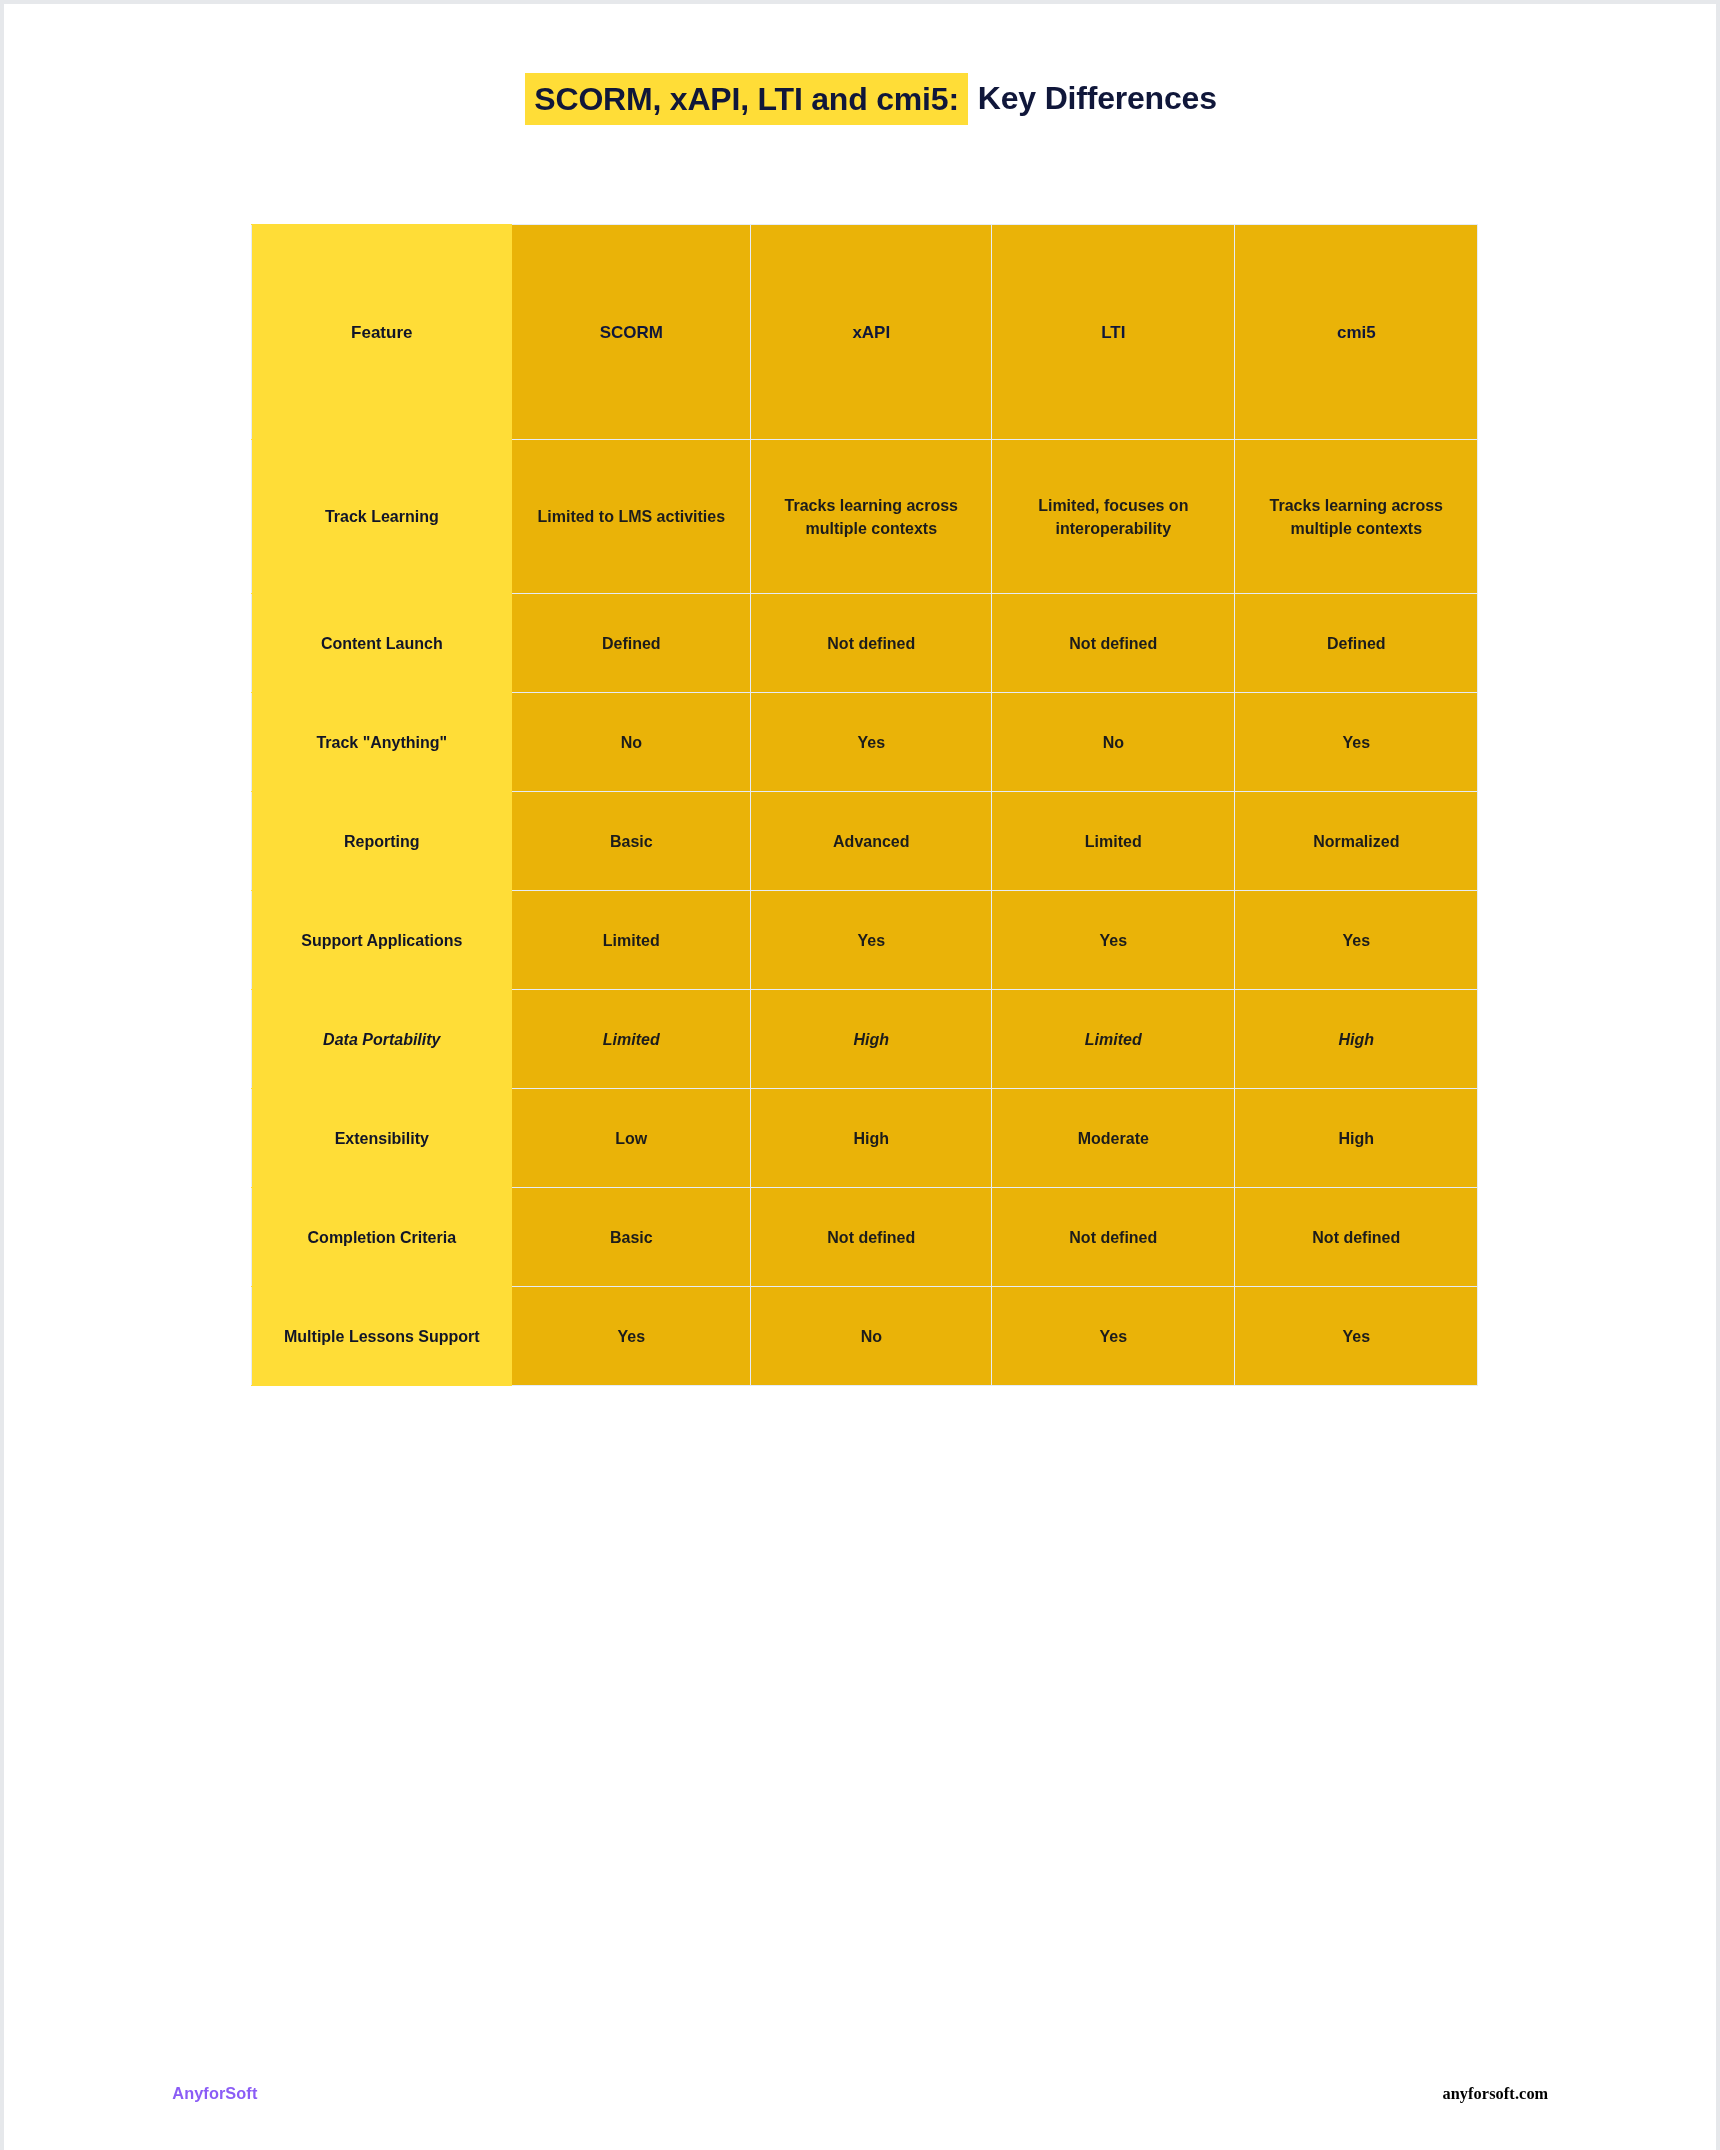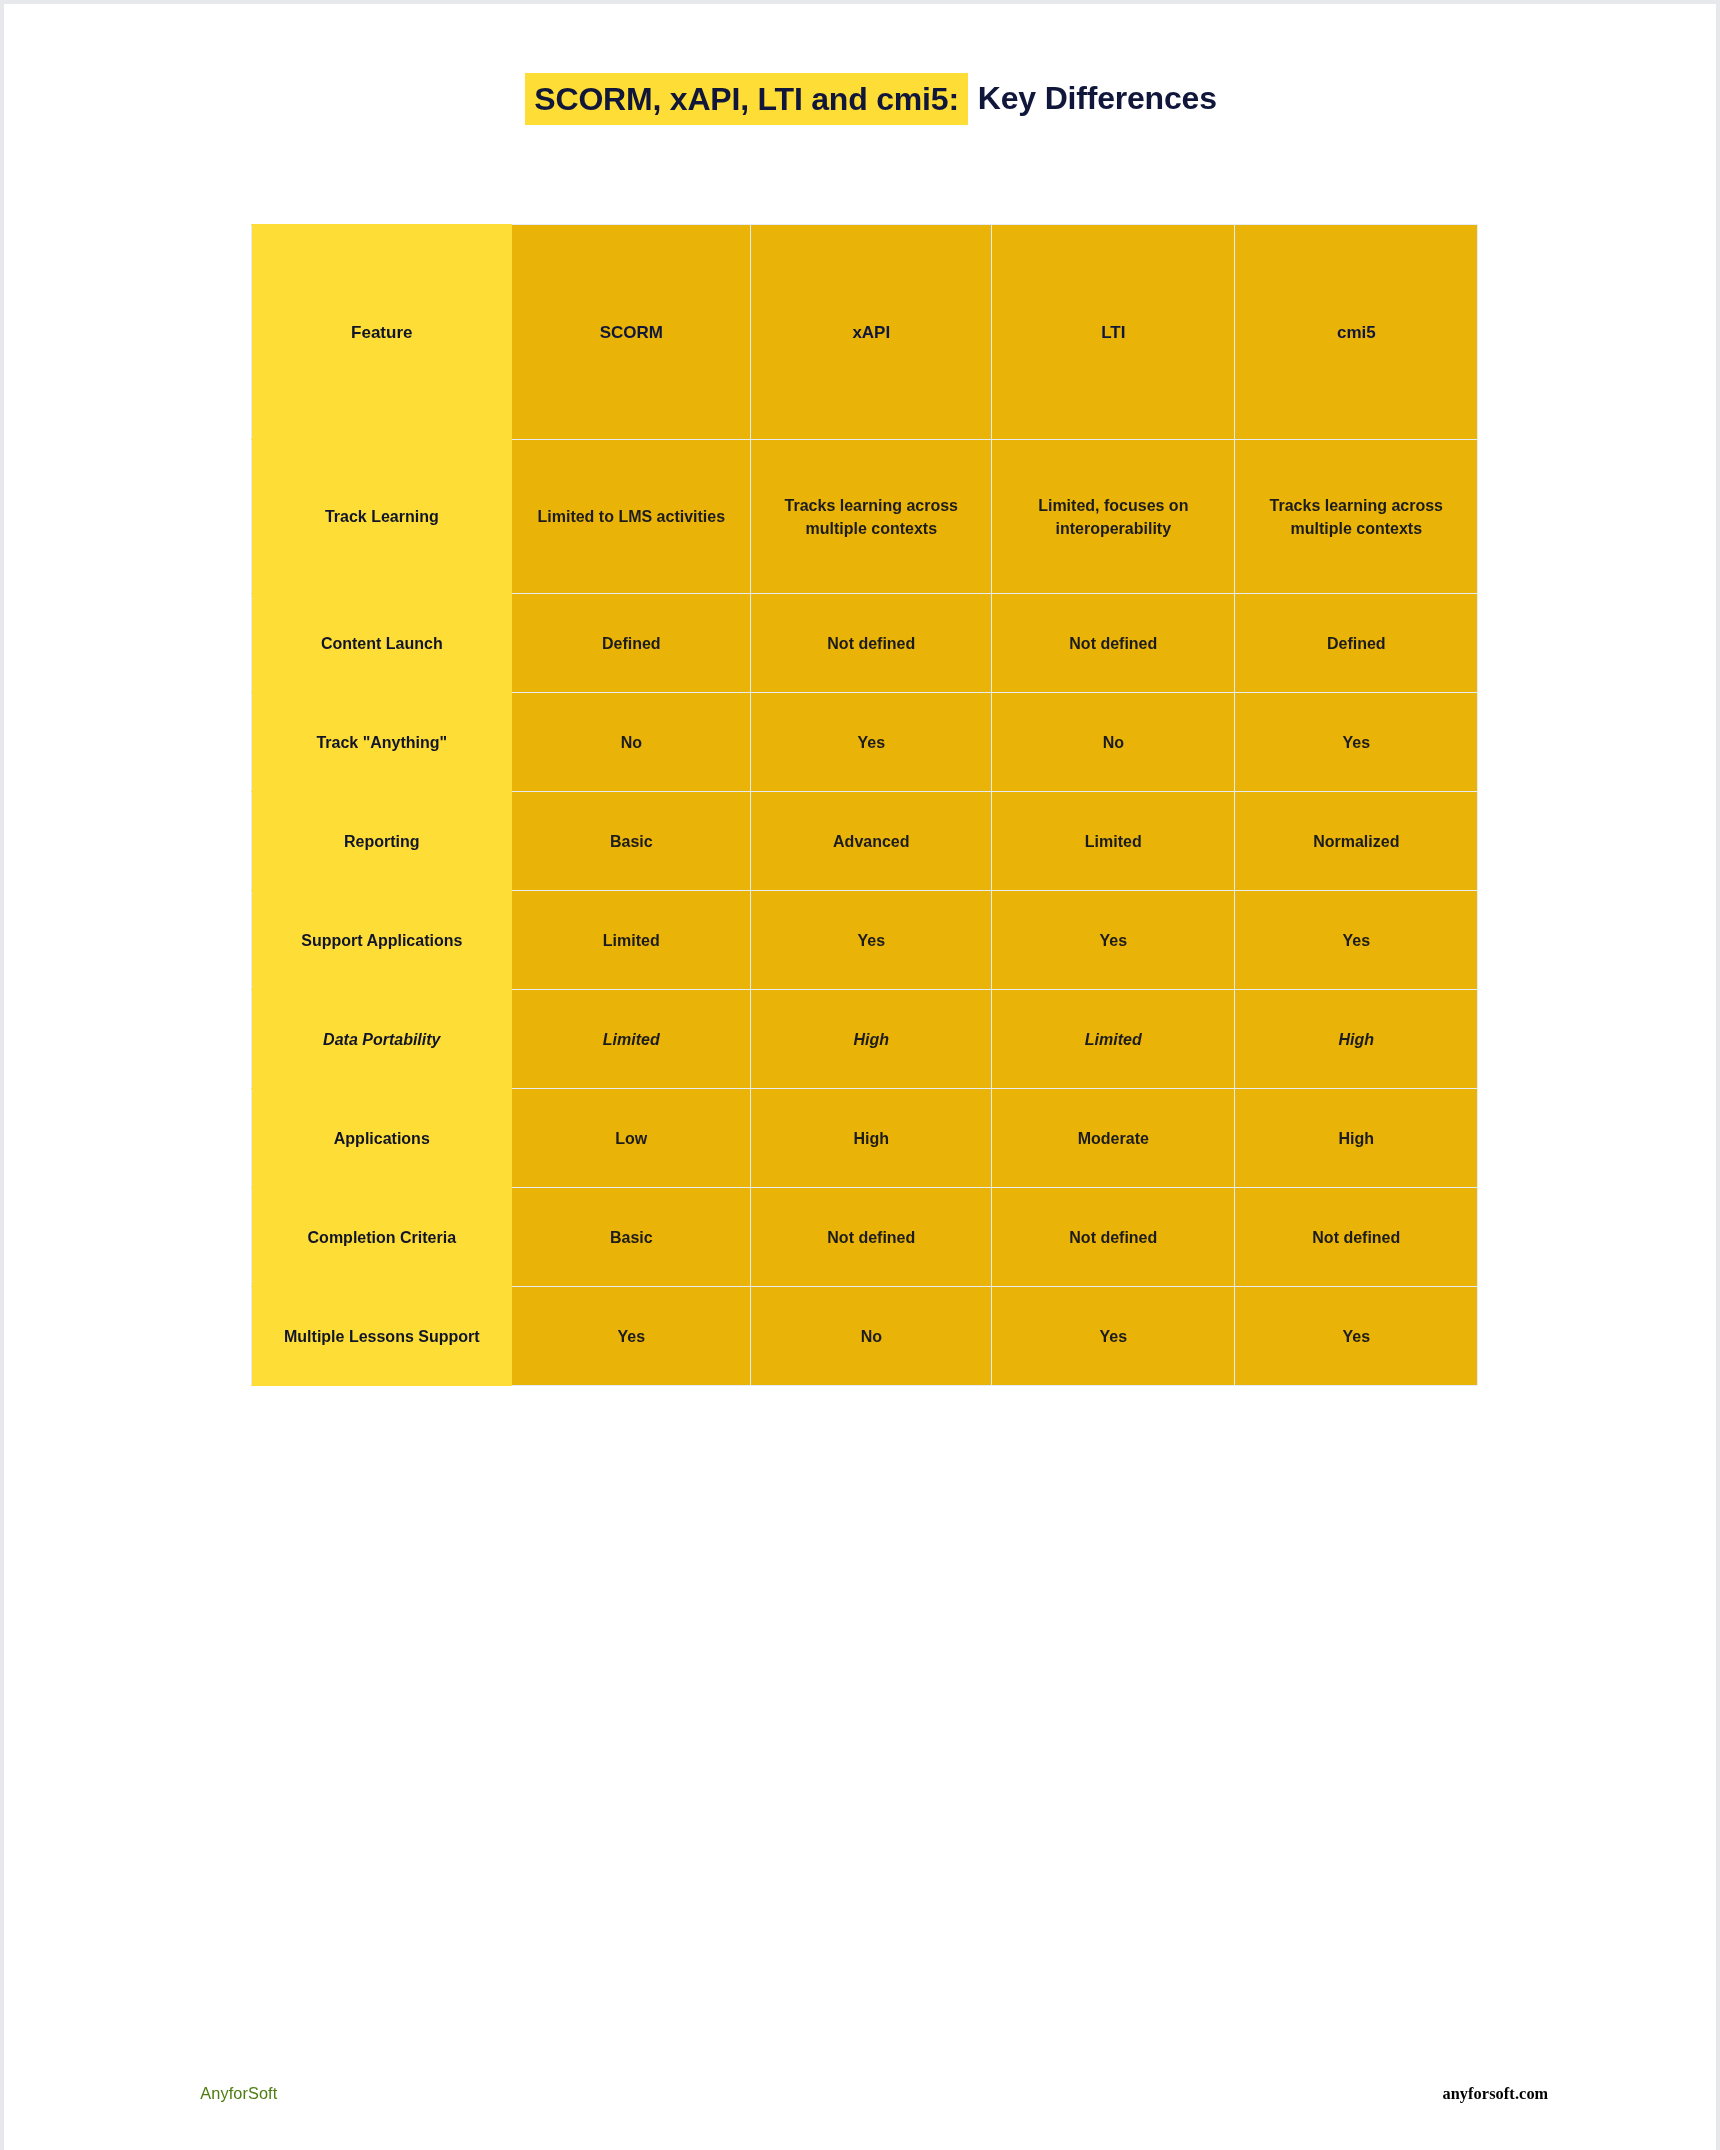--- a/index.html
+++ b/index.html
@@ -107,24 +107,23 @@
   tr.r7   td { height: 98px; }
   tr.r8   td { height: 98px; }
   tr.r9   td { height: 98px; }
 
   
   .footer-left {
     position: absolute;
     left: 168px;
     top: 2080px;
     font-size: 16.3px;
-    font-weight: 400;
-    color: #4d7c0f;
+    font-weight: 700;
+    color: #8b5cf6;
     letter-spacing: 0.1px;
-    margin-left: 28px;
   }
   .footer-right {
     position: absolute;
     right: 168px;
     top: 2080px;
     font-size: 16.3px;
     font-weight: 700;
     color: #000000;
     letter-spacing: 0.1px;
     font-family: Liberation Serif, serif;
@@ -199,21 +198,21 @@
 
       <tr class="r6">
         <td class="feat">Data Portability</td>
         <td>Limited</td>
         <td>High</td>
         <td>Limited</td>
         <td>High</td>
       </tr>
 
       <tr class="r7">
-        <td class="feat">Applications</td>
+        <td class="feat">Extensibility</td>
         <td>Low</td>
         <td>High</td>
         <td>Moderate</td>
         <td>High</td>
       </tr>
 
       <tr class="r8">
         <td class="feat">Completion Criteria</td>
         <td>Basic</td>
         <td>Not defined</td>

